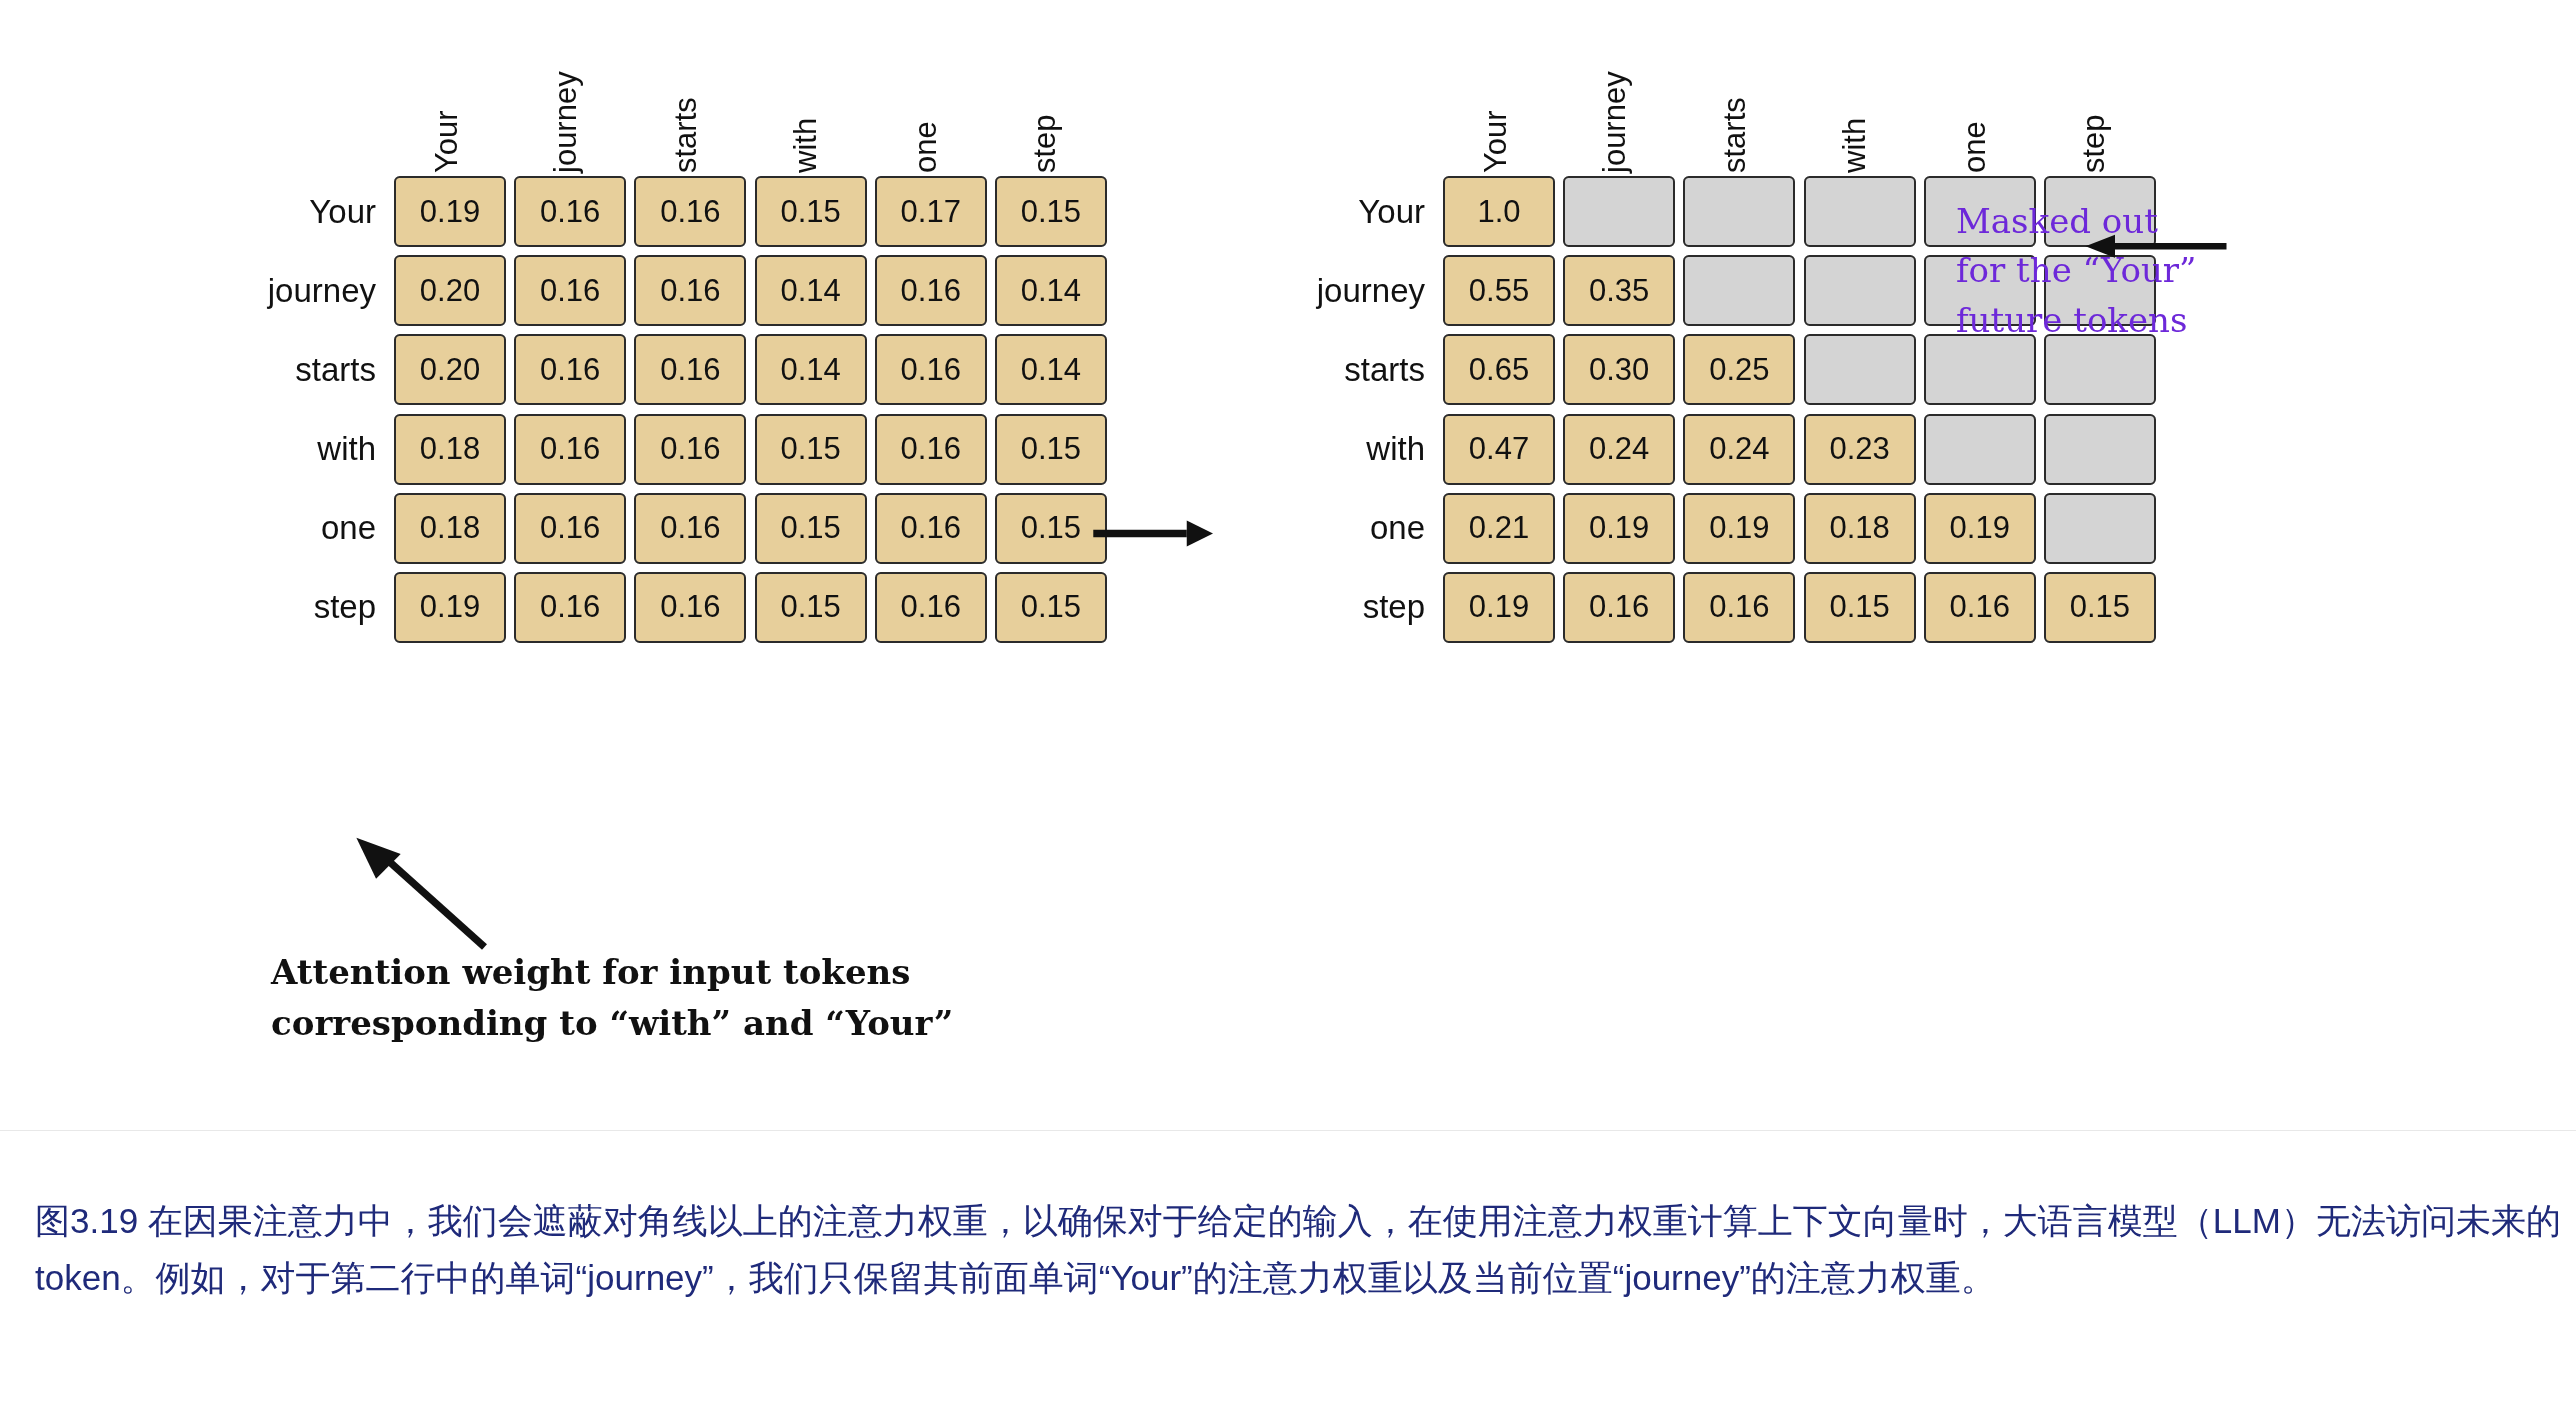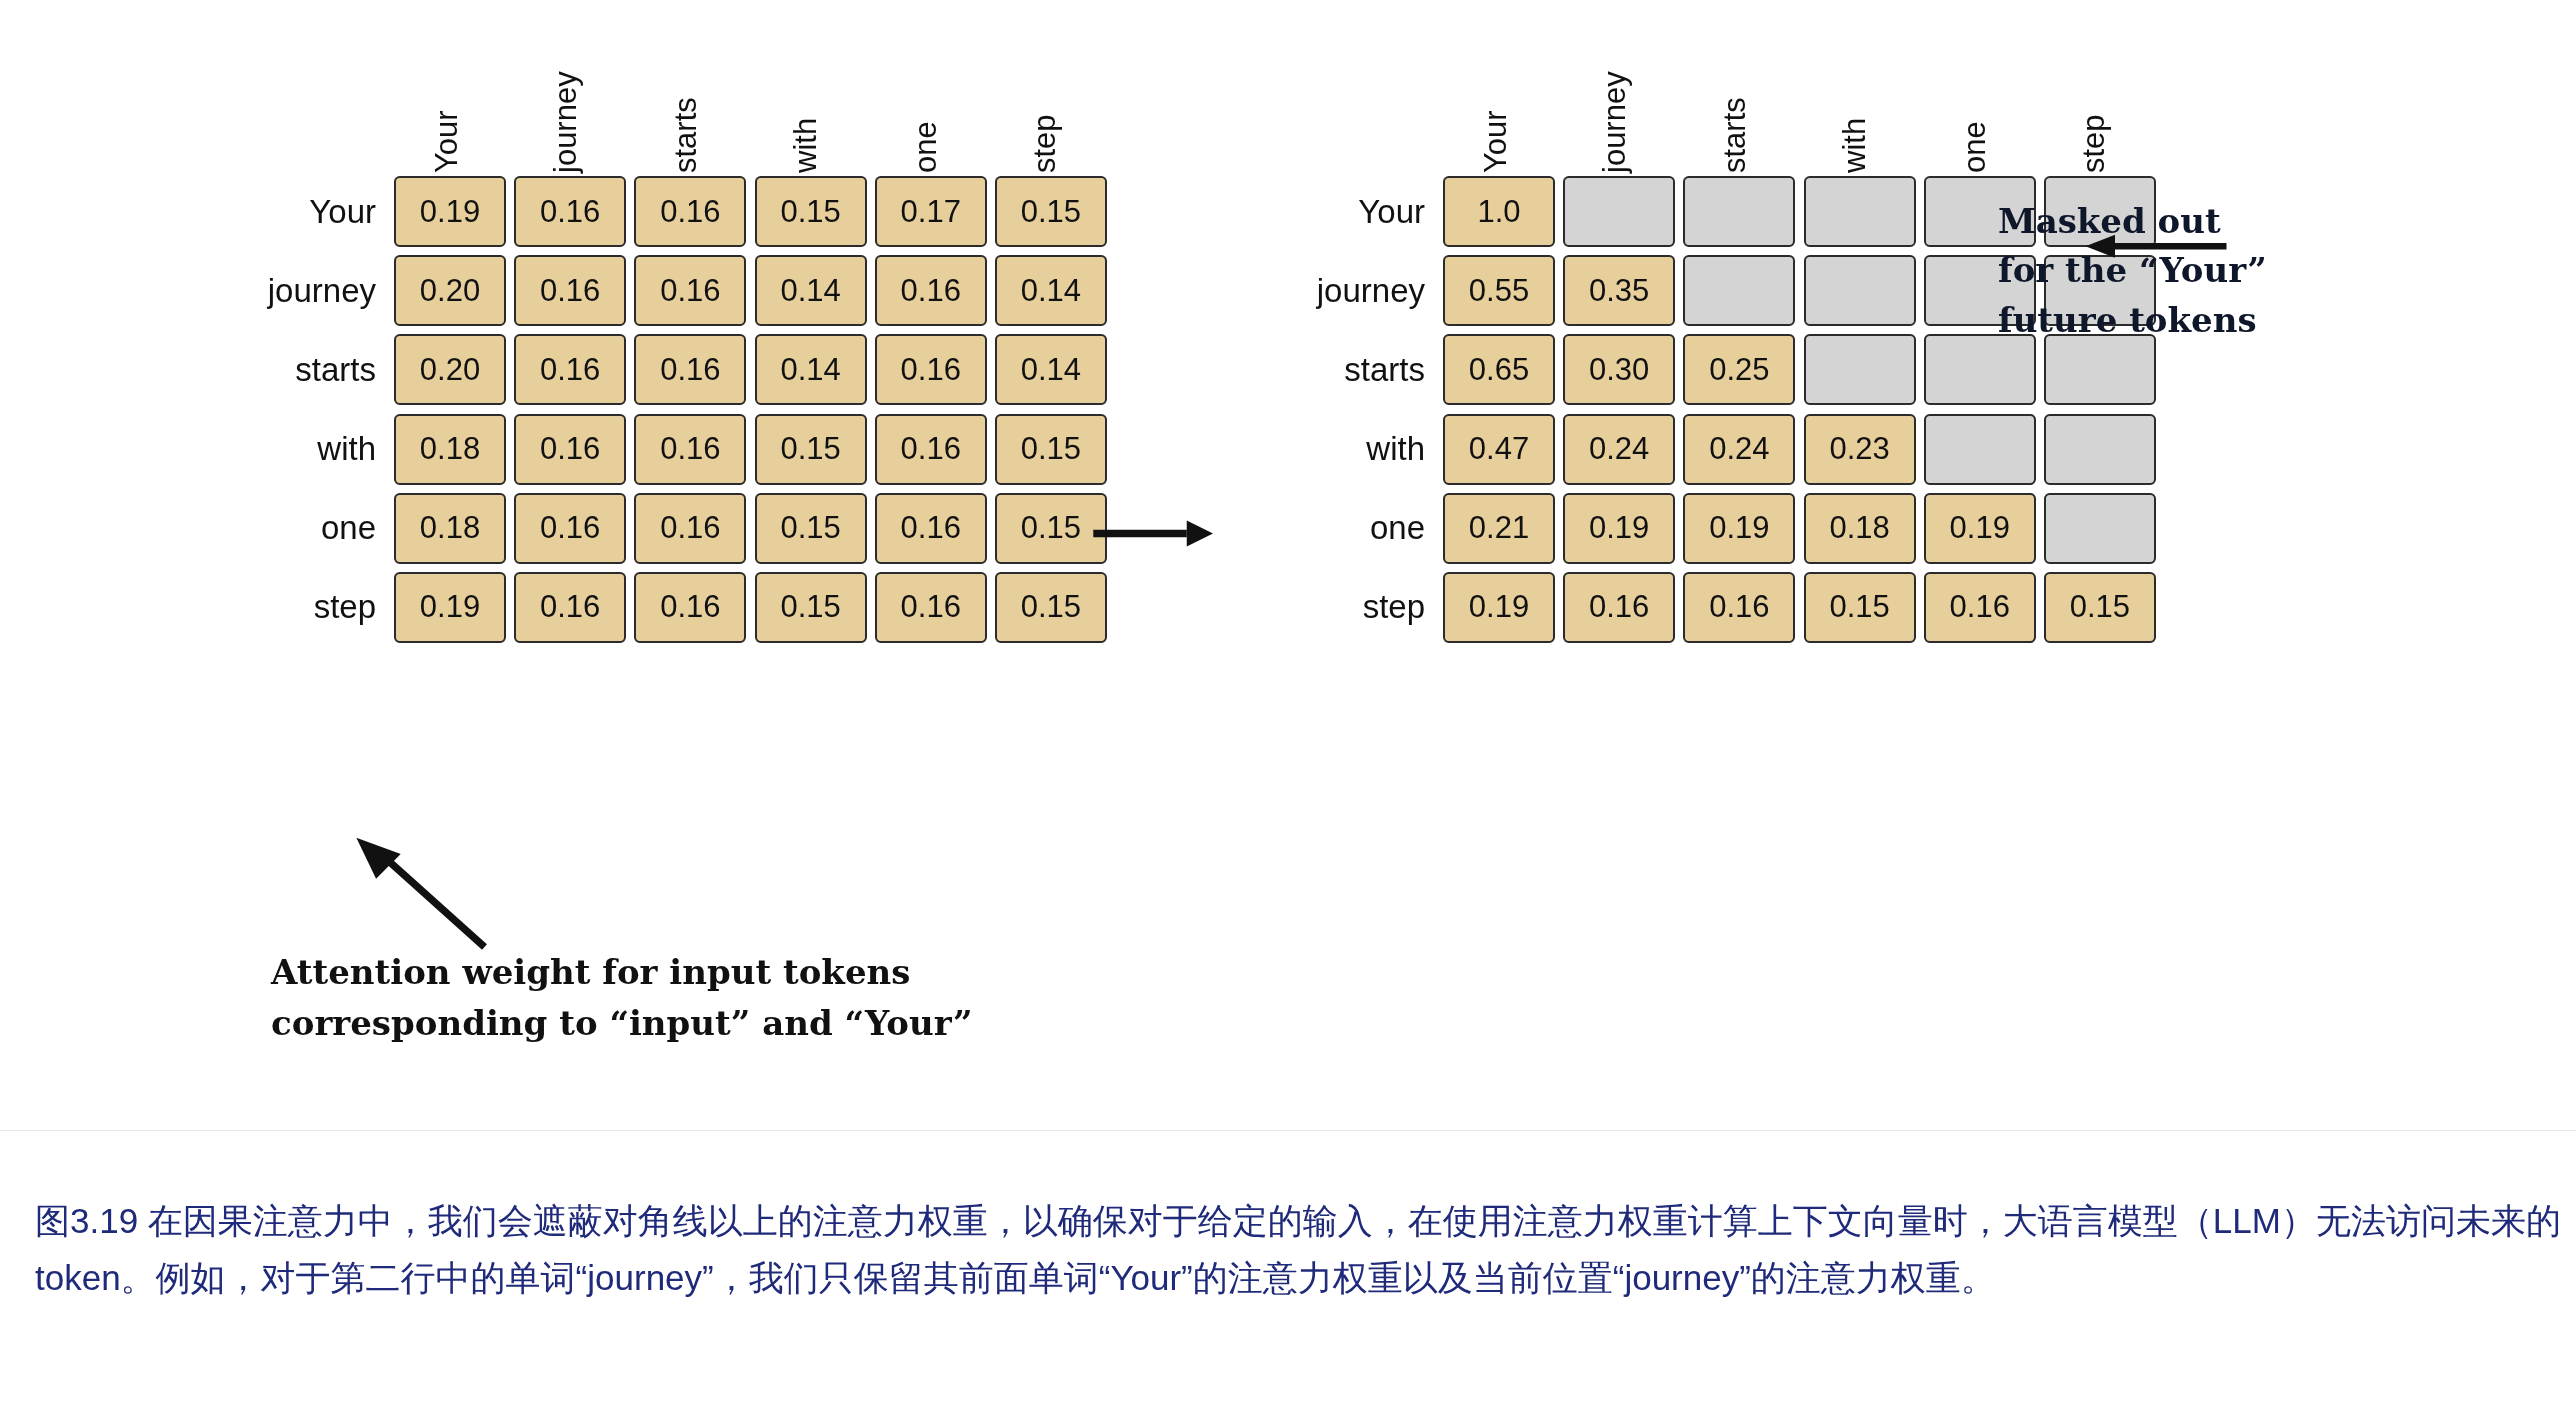--- a/index.html
+++ b/index.html
@@ -89,28 +89,28 @@
     position: absolute;
     left: 1090px;
     top: 517px;
     width: 123px;
     height: 33px;
   }
 
   
   #mask-annotation {
     position: absolute;
-    left: 1998px;
+    left: 1956px;
     top: 197px;
     width: 459px;
     font-family: "DejaVu Serif", serif;
-    font-weight: bold;
+    font-weight: normal;
     font-size: 34px;
     line-height: 1.45;
-    color: #0f172a;
+    color: #6d28d9;
     text-align: left;
   }
   #mask-arrow {
     position: absolute;
     left: 2082px;
     top: 234px;
     width: 148px;
     height: 24.6px;
   }
 
@@ -310,21 +310,21 @@
     <div>for the “Your”</div>
     <div>future tokens</div>
   </div>
 
   <svg id="weight-arrow" viewBox="0 0 180 140">
     <line x1="160" y1="135" x2="45" y2="32" stroke="#111" stroke-width="9"></line>
     <polygon points="4,2 58,22 28,52" fill="#111"></polygon>
   </svg>
   <div id="weight-annotation">
     <div>Attention weight for input tokens</div>
-    <div>corresponding to “input” and “Your”</div>
+    <div>corresponding to “with” and “Your”</div>
   </div>
 
 </div>
 
 <div id="hairline"></div>
 
 <div id="caption">图3.19 在因果注意力中，我们会遮蔽对角线以上的注意力权重，以确保对于给定的输入，在使用注意力权重计算上下文向量时，大语言模型（LLM）无法访问未来的 token。例如，对于第二行中的单词“journey”，我们只保留其前面单词“Your”的注意力权重以及当前位置“journey”的注意力权重。</div>
 
 
 </body></html>

